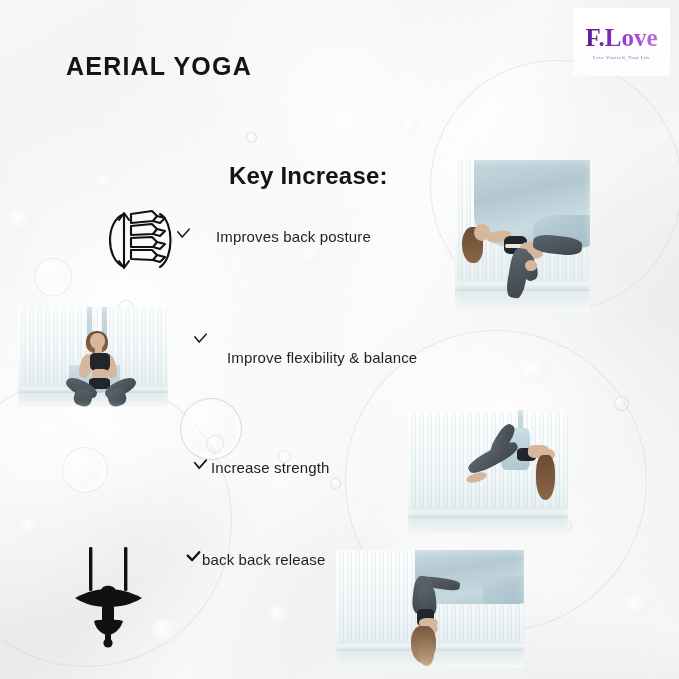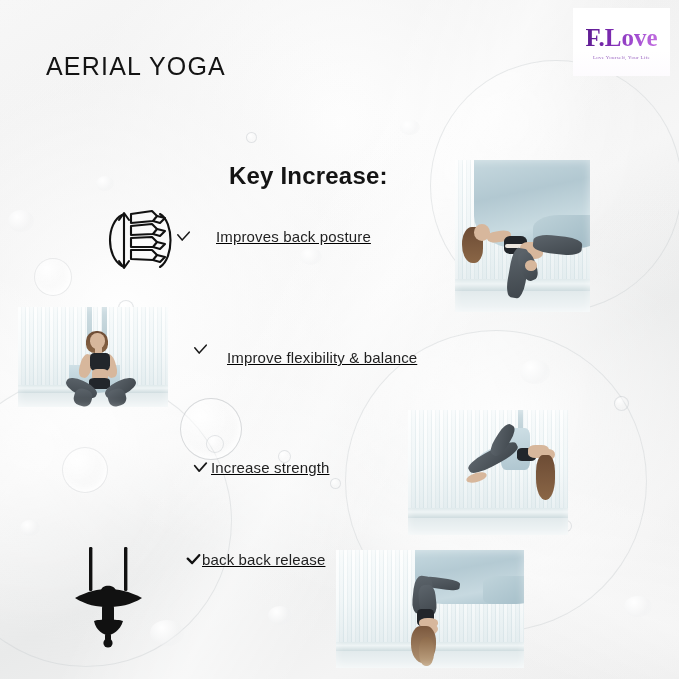--- a/index.html
+++ b/index.html
@@ -59,24 +59,24 @@
   .ring-big {
     position: absolute;
     border-radius: 50%;
     border: 1px solid rgba(205,208,211,0.45);
     background: radial-gradient(circle at 30% 25%, rgba(255,255,255,0.5) 0%, rgba(255,255,255,0.05) 55%, rgba(255,255,255,0) 72%);
   }
 
   
   .title {
     position: absolute;
-    left: 46px;
+    left: 66px;
     top: 52px;
     font-size: 25px;
-    font-weight: normal;
+    font-weight: bold;
     letter-spacing: 1.2px;
     color: #141414;
     font-family: "Liberation Sans", sans-serif;
   }
 
   
   .logo-box {
     position: absolute;
     left: 573px;
     top: 8px;
@@ -116,23 +116,21 @@
     font-size: 24px;
     font-weight: bold;
     color: #141414;
     letter-spacing: 0.2px;
   }
 
   
   .benefit {
     position: absolute;
     display: flex;
-    align-items: center;
     white-space: nowrap;
-    text-decoration: underline;
   }
   .benefit .tick {
     display: inline-block;
     width: 17px;
     color: #1a1a1a;
     flex: 0 0 auto;
   }
   .benefit .tick svg { display: block; }
   .benefit .btext {
     font-size: 15px;

